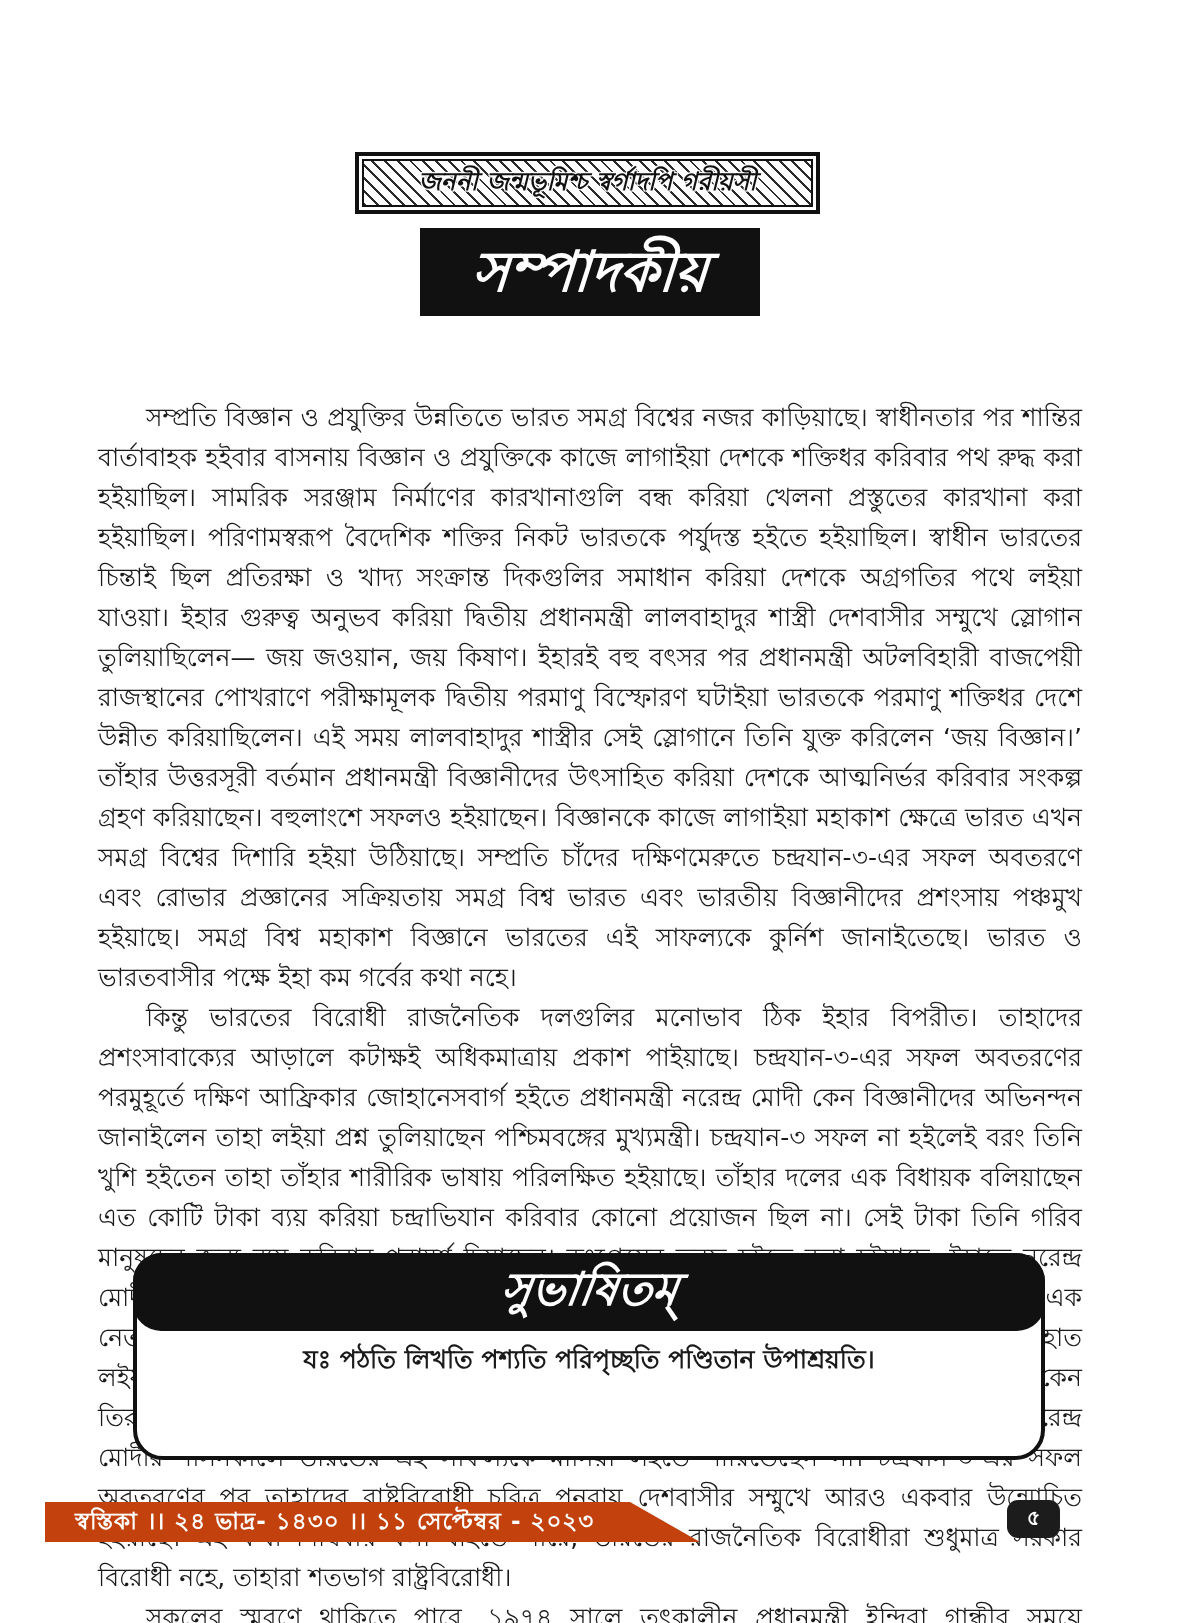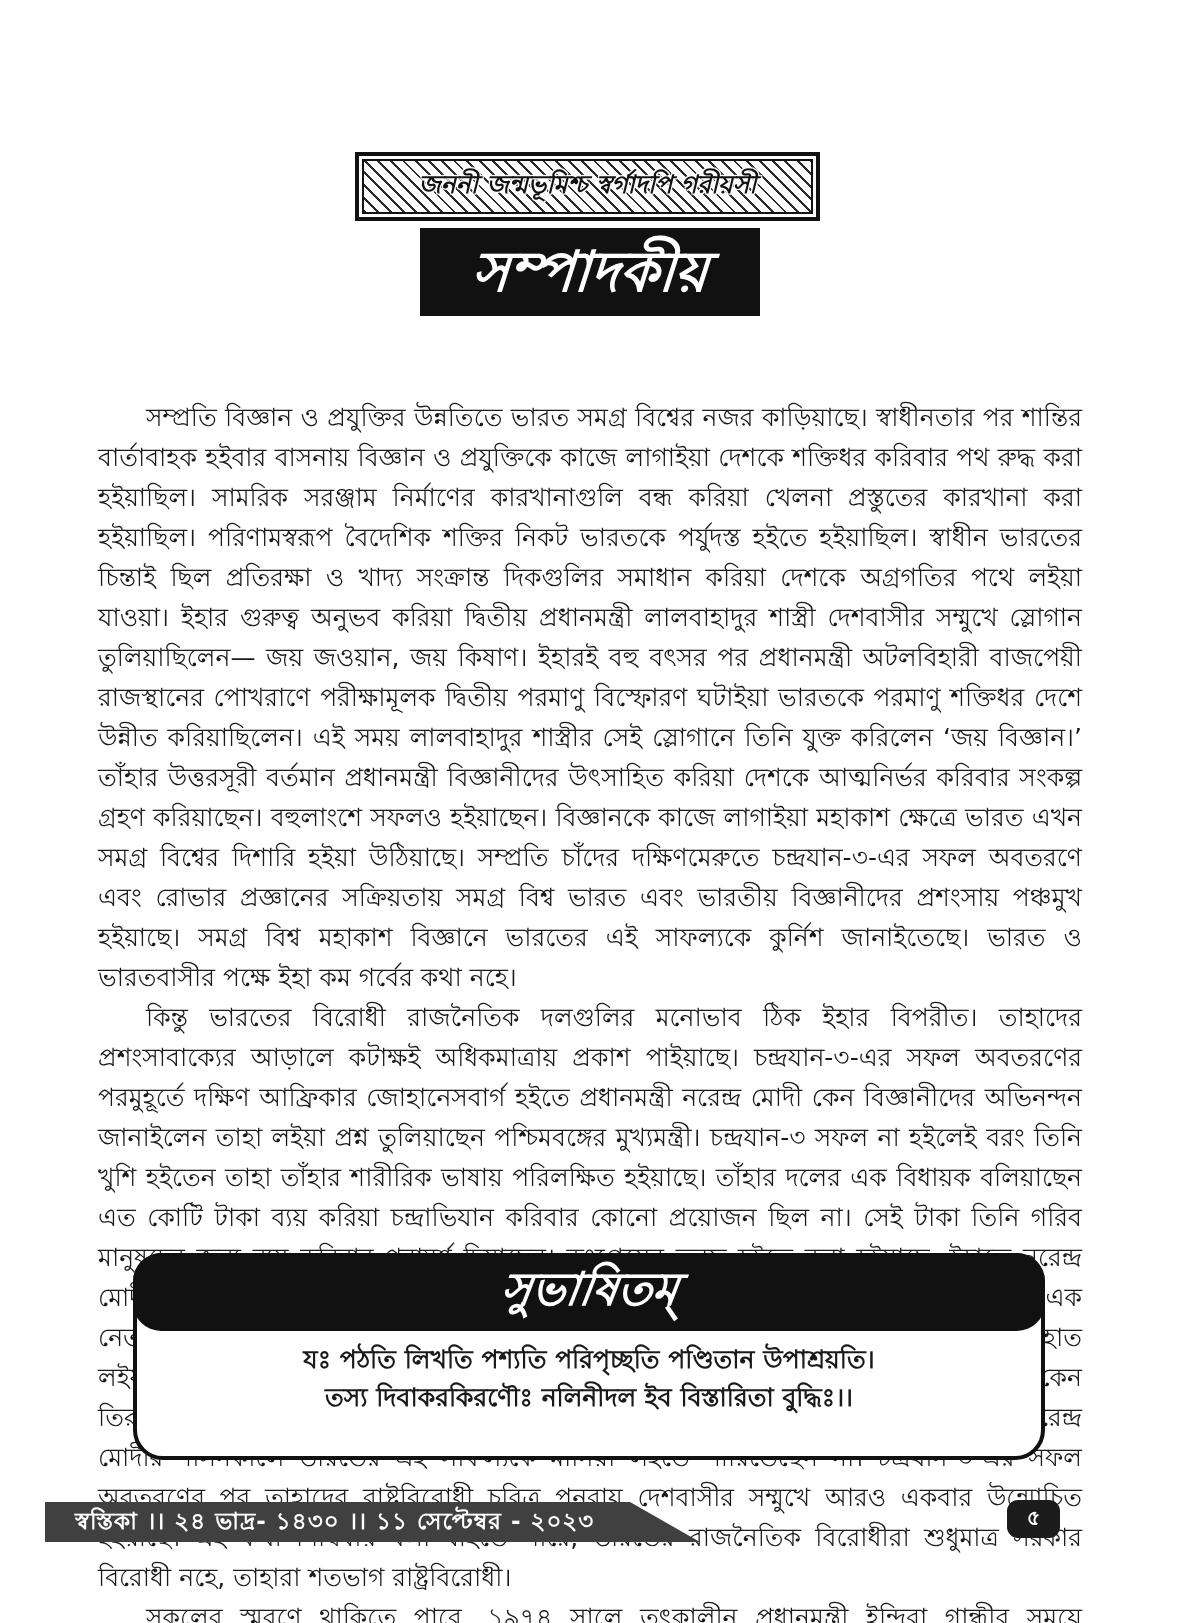--- a/index.html
+++ b/index.html
@@ -7,21 +7,21 @@
     position:relative;
     width:1180px;height:1623px;
     margin:0 auto;
     background:#ffffff;
     color:#1a1a1a;
     font-family:"DejaVu Sans","Liberation Serif",serif;
     overflow:hidden;
   }
   
   .motto-outer{
-    position:absolute;top:152px;left:355px;width:465px;height:69px;
+    position:absolute;top:152px;left:355px;width:465px;height:62px;
     border:4px solid #111;background:#fff;
     padding:3px;box-sizing:border-box;
   }
   .motto-inner{
     width:100%;height:100%;box-sizing:border-box;
     border:2px solid #111;
     background:repeating-linear-gradient(45deg,#2a2a2a 0 2px,transparent 2px 9px);
     display:flex;align-items:center;justify-content:center;
   }
   .motto-text{
@@ -74,21 +74,21 @@
   }
   .sub-content{
     position:absolute;top:84px;left:18px;right:18px;
     font-size:25px;line-height:38px;
   }
   .sub-sanskrit{text-align:center;font-weight:bold;margin:0;}
   .sub-translation{text-align:justify;margin:2px 0 0 0;}
   
   .footer-bar{
     position:absolute;top:1502px;left:45px;width:655px;height:40px;
-    background:#404040;color:#fff;
+    background:#c2410c;color:#fff;
     clip-path:polygon(0 0,calc(100% - 70px) 0,100% 100%,0 100%);
     display:flex;align-items:center;
     padding-left:30px;box-sizing:border-box;
     font-size:23px;font-weight:bold;letter-spacing:1px;
   }
   .page-badge{
     position:absolute;top:1500px;left:1007px;width:53px;height:38px;
     background:#1c1c1c;color:#fff;border-radius:11px;
     display:flex;align-items:center;justify-content:center;
     font-size:21px;font-weight:bold;
@@ -115,21 +115,20 @@
     <p>কিন্তু ভারতের বিরোধী রাজনৈতিক দলগুলির মনোভাব ঠিক ইহার বিপরীত। তাহাদের প্রশংসাবাক্যের আড়ালে কটাক্ষই অধিকমাত্রায় প্রকাশ পাইয়াছে। চন্দ্রযান-৩-এর সফল অবতরণের পরমুহূর্তে দক্ষিণ আফ্রিকার জোহানেসবার্গ হইতে প্রধানমন্ত্রী নরেন্দ্র মোদী কেন বিজ্ঞানীদের অভিনন্দন জানাইলেন তাহা লইয়া প্রশ্ন তুলিয়াছেন পশ্চিমবঙ্গের মুখ্যমন্ত্রী। চন্দ্রযান-৩ সফল না হইলেই বরং তিনি খুশি হইতেন তাহা তাঁহার শারীরিক ভাষায় পরিলক্ষিত হইয়াছে। তাঁহার দলের এক বিধায়ক বলিয়াছেন এত কোটি টাকা ব্যয় করিয়া চন্দ্রাভিযান করিবার কোনো প্রয়োজন ছিল না। সেই টাকা তিনি গরিব মানুষদের জন্য ব্যয় করিবার পরামর্শ দিয়াছেন। কংগ্রেসের তরফ হইতে বলা হইয়াছে, ইহাতে নরেন্দ্র মোদীর কোনোপ্রকার কৃতিত্ব নাই, ইহার কৃতিত্ব প্রথম প্রধানমন্ত্রী জওহরলাল নেহরুর। তাহাদের এক নেতা ইসরোর বিজ্ঞানীদের কেন কয়েক মাস মাহিনা বন্ধ রাখা হইয়াছে বলিয়া নরেন্দ্র মোদীকে এক হাত লইয়াছেন। বামপন্থী নেতারা তো উৎক্ষেপণের দিনই কটাক্ষ করিয়াছেন, ইসরোর বিজ্ঞানীরা কেন তিরুপতি মন্দিরে পূজা দিয়াছেন। ইহাতে এই কথা পরিষ্কার যে, দেশের রাজনৈতিক বিরোধীরা নরেন্দ্র মোদীর শাসনকালে ভারতের এই সাফল্যকে মানিয়া লইতে পারিতেছেন না। চন্দ্রযান-৩-এর সফল অবতরণের পর তাহাদের রাষ্ট্রবিরোধী চরিত্র পুনরায় দেশবাসীর সম্মুখে আরও একবার উন্মোচিত হইয়াছে। এই কথা নির্দ্বিধায় বলা যাইতে পারে, ভারতের রাজনৈতিক বিরোধীরা শুধুমাত্র  সরকার বিরোধী নহে, তাহারা শতভাগ রাষ্ট্রবিরোধী।</p>
     <p>সকলের স্মরণে থাকিতে পারে, ১৯৭৪ সালে তৎকালীন প্রধানমন্ত্রী ইন্দিরা গান্ধীর সময়ে পোখরাণে প্রথম পরীক্ষামূলক পরমাণু বিস্ফোরণ করা হইয়াছিল। কিন্তু মার্কিন চোখরাঙানির ভয়ে তিনি আর অগ্রসর হইবার সাহস দেখাইতে পারেন নাই। ১৯৯৮ সালে অটলবিহারী বাজপেয়ীর শাসনকালে সর্বপ্রকার মার্কিন নজরদারি আড়াল করিয়া সফল দ্বিতীয় পরমাণু বিস্ফোরণ ঘটানো হইয়াছিল। তিনি দেশকে পরমাণু শক্তিধর দেশে পরিণত করিয়াছিলেন। তাঁহার উত্তরসূরী নরেন্দ্র মোদীর যোগ্য নেতৃত্বে দেশ অগ্রগতির পথে চলিতে শুরু করিয়াছে। দেশের সেনাবাহিনী হউক কিংবা বিজ্ঞানী, তাহাদের পাশে দাঁড়াইয়া নিরন্তর উৎসাহিত করিয়াছেন। তাহা করিয়াই তিনি আপামর দেশবাসীর মন জয় করিয়াছেন। সমগ্র বিশ্বও তাঁহাকে নেতা হিসাবে স্বীকার করিয়া লইয়াছে। ভারতের রাজনৈতিক বিরোধীদের গাত্রদাহের ইহাই কারণ। তাহাদের গালমন্দ সত্ত্বেও ১৪০ কোটি দেশবাসীর আশীর্বাদে তিনি দেশকে অগ্রগতির পথে লইয়া চলিয়াছেন। এইক্ষণে তিনি জয় বিজ্ঞানের সহিত যুক্ত করিয়াছেন ‘জয় অনুসন্ধান’।</p>
   </div>
 
   <div class="sub-box">
     <div class="sub-header">
       <span class="t">সুভাষিতম্</span>
     </div>
     <div class="sub-content">
       <p class="sub-sanskrit">যঃ পঠতি লিখতি পশ্যতি পরিপৃচ্ছতি পণ্ডিতান উপাশ্রয়তি।</p>
-      <p class="sub-sanskrit">তস্য দিবাকরকিরণৌঃ নলিনীদল ইব বিস্তারিতা বুদ্ধিঃ।।</p>
     </div>
   </div>
 
   <div class="footer-bar">
     <span>স্বস্তিকা ।।    ২৪ ভাদ্র- ১৪৩০ ।। ১১ সেপ্টেম্বর - ২০২৩</span>
   </div>
   <div class="page-badge">
     <span>৫</span>
   </div>
 

